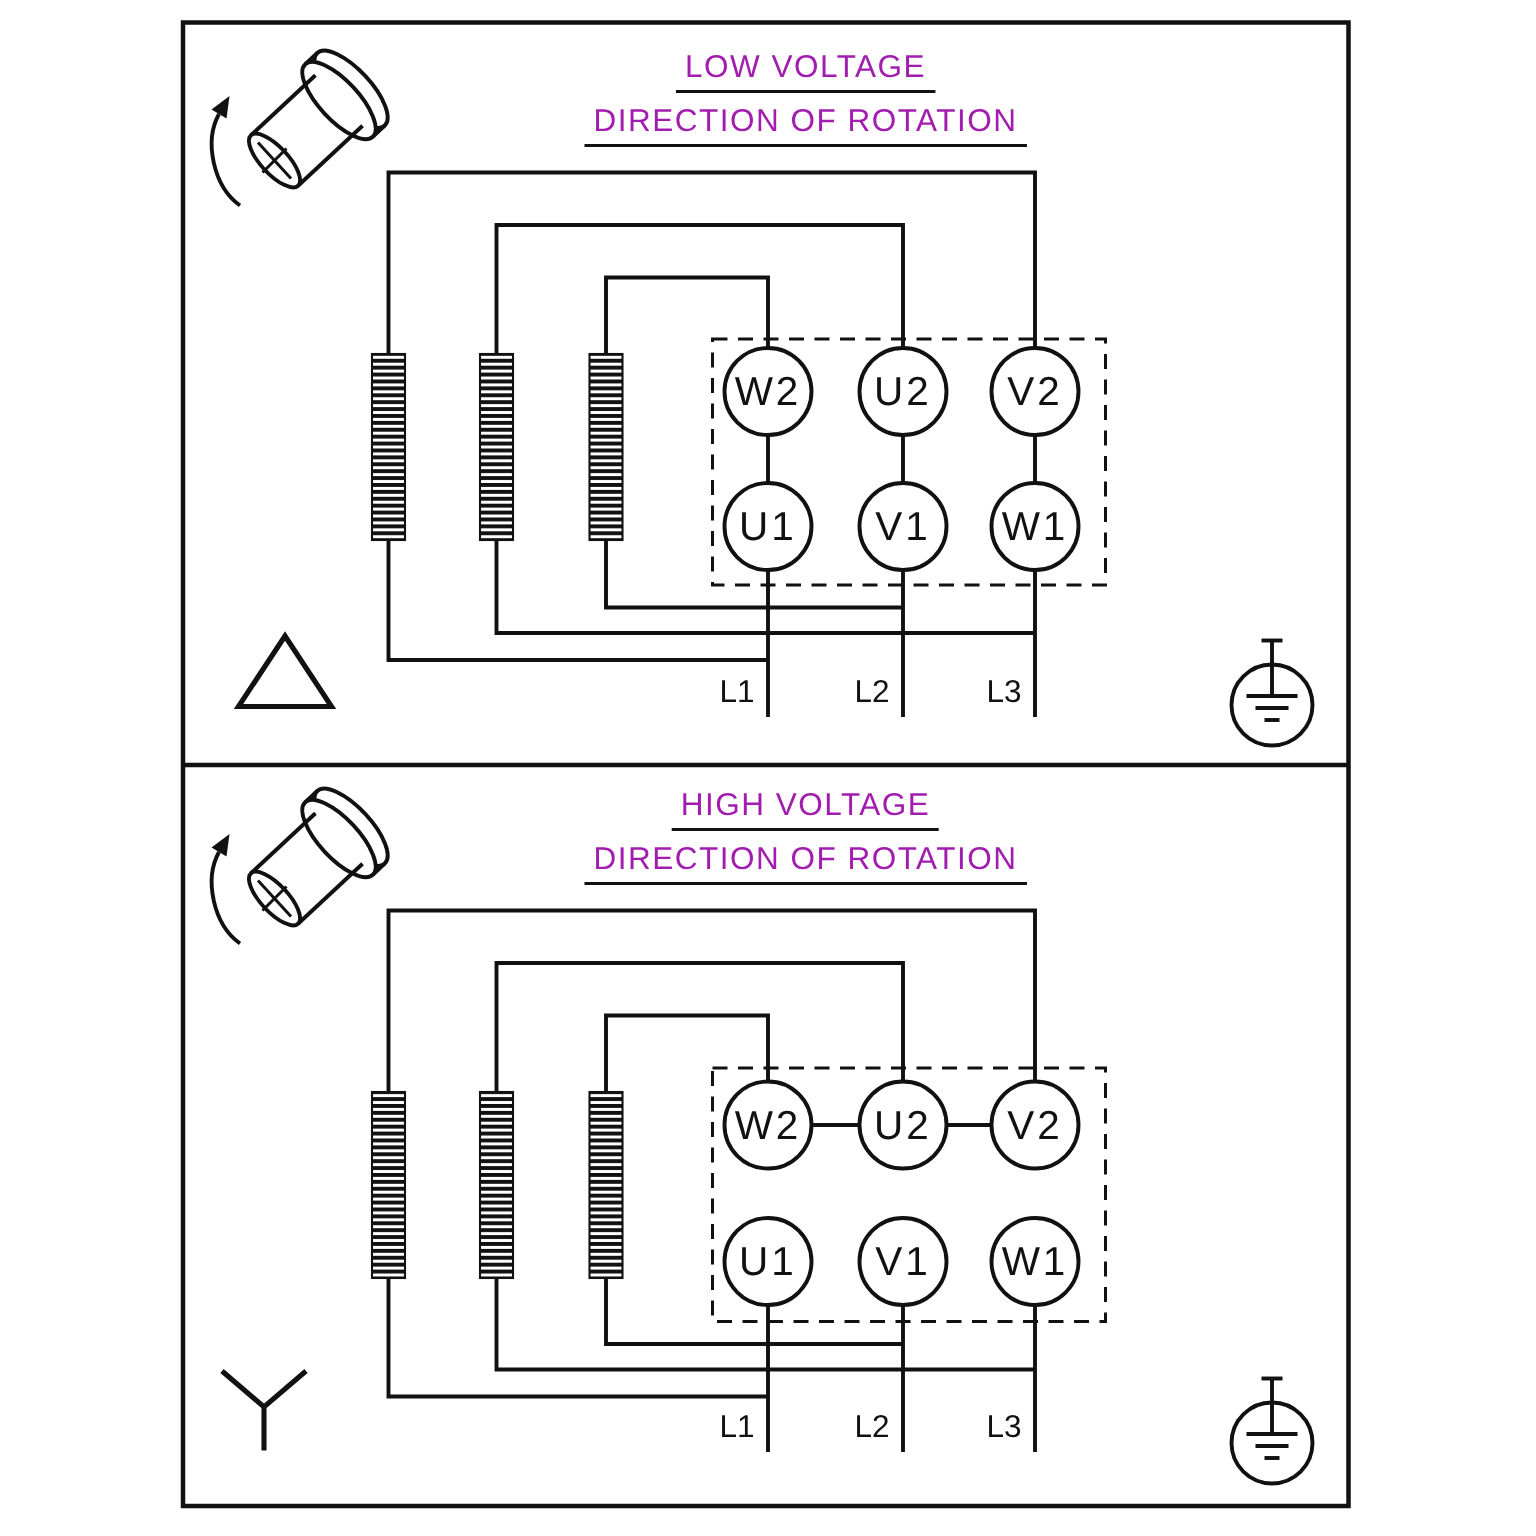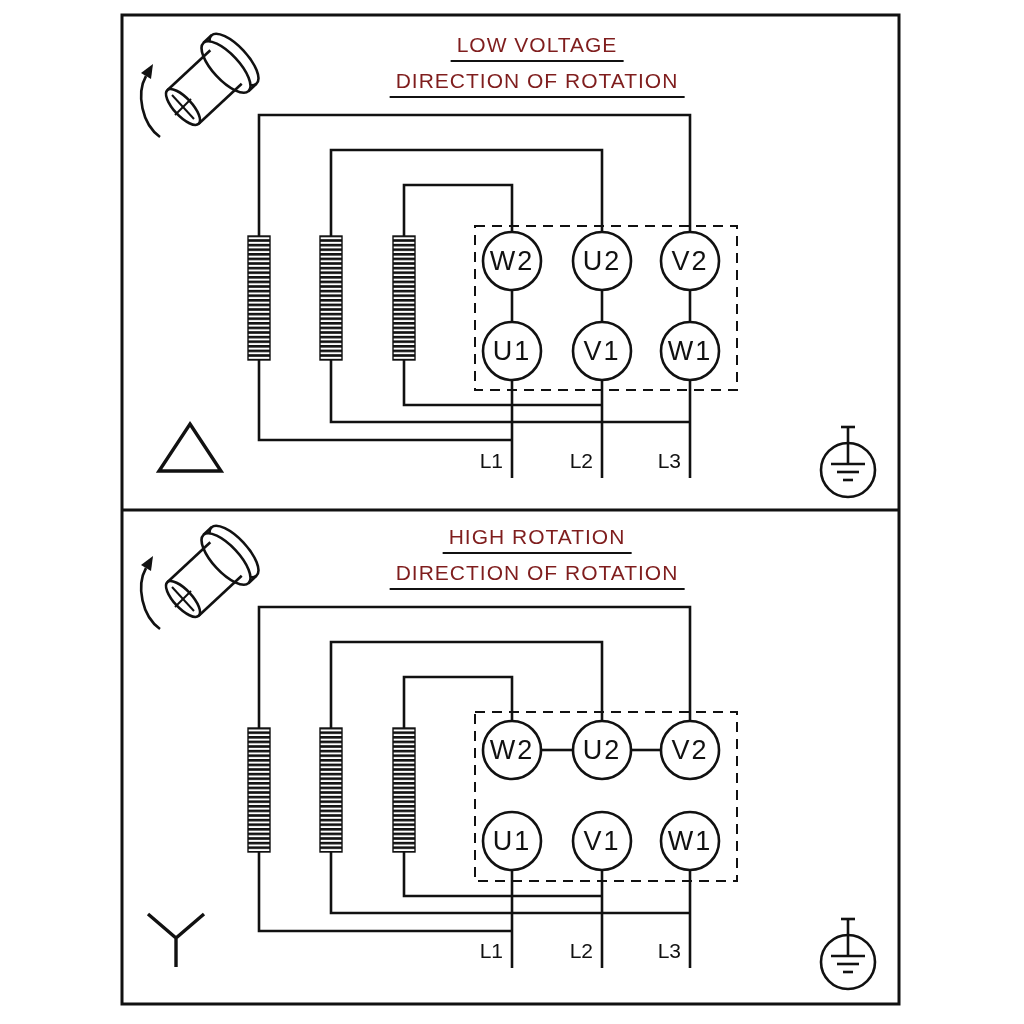--- a/index.html
+++ b/index.html
@@ -1,20 +1,20 @@
 <!DOCTYPE html>
 <html><head>
 <meta charset="utf-8">
 <style>
   * { margin:0; padding:0; box-sizing:border-box; }
   html,body { width:1024px; height:1024px; background:#ffffff; font-family:"Liberation Sans",sans-serif; }
   .canvas { position:relative; width:1024px; height:1024px; background:#ffffff; overflow:hidden; }
   .canvas > svg { position:absolute; left:0; top:0; }
   .title { position:absolute; left:537px; transform:translateX(-50%); font-size:21px; letter-spacing:1px;
-           color:#7f1d1d; border-bottom:2px solid #111; padding:0 6px 3px; white-space:nowrap; }
+           color:#a21caf; border-bottom:2px solid #111; padding:0 6px 3px; white-space:nowrap; }
   .wire { stroke:#111; stroke-width:2.6; fill:none; }
   .term { stroke:#111; stroke-width:2.6; fill:#ffffff; }
   .coil { fill:url(#coilhatch); stroke:#111; stroke-width:1.4; }
   .dashedbox { stroke:#111; stroke-width:2; fill:none; stroke-dasharray:10 7; }
   .sym { stroke:#111; stroke-width:3.4; fill:none; stroke-linejoin:miter; }
   .icstroke { stroke:#111; stroke-width:2.6; fill:none; }
   .icfill { stroke:#111; stroke-width:2.6; fill:#ffffff; }
   .icthin { stroke:#111; stroke-width:2; fill:none; }
   .tlabel { font-size:27px; letter-spacing:2px; text-anchor:middle; fill:#111; }
   .llabel { font-size:21px; text-anchor:end; fill:#111; }
@@ -140,16 +140,16 @@
 
     <path class="sym" d="M 148 914 L 176 938 L 204 914 M 176 938 L 176 967"></path>
 
     <use href="#motoricon" x="132" y="516"></use>
     <use href="#groundicon" x="818" y="908"></use>
   </g>
 </svg>
 
 <div class="title" style="top:33px">LOW VOLTAGE</div>
 <div class="title" style="top:69px">DIRECTION OF ROTATION</div>
-<div class="title" style="top:525px">HIGH ROTATION</div>
+<div class="title" style="top:525px">HIGH VOLTAGE</div>
 <div class="title" style="top:561px">DIRECTION OF ROTATION</div>
 
 </div>
 
 </body></html>

